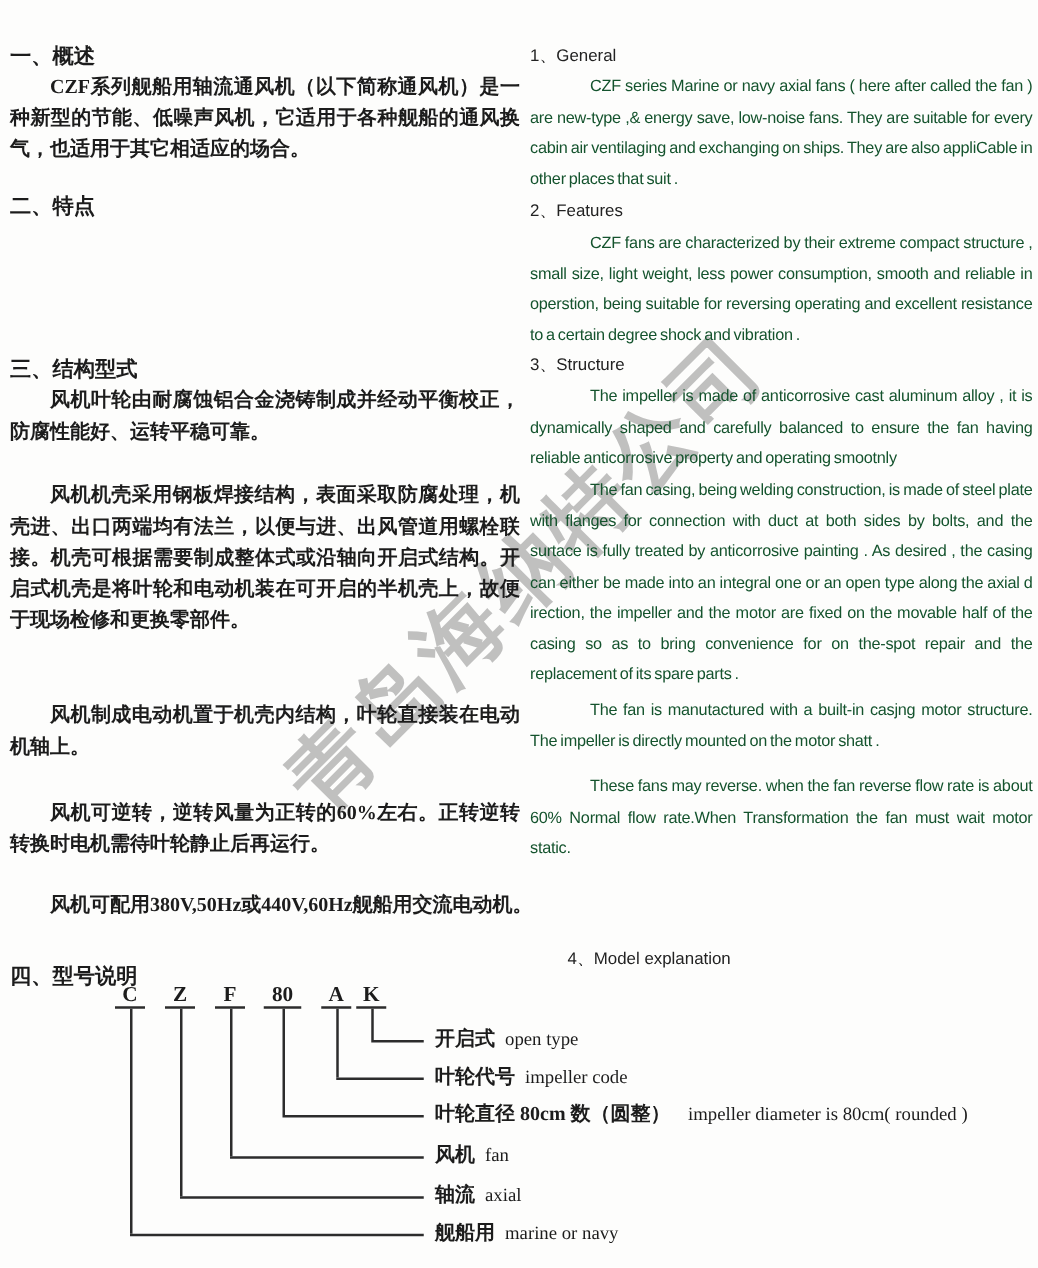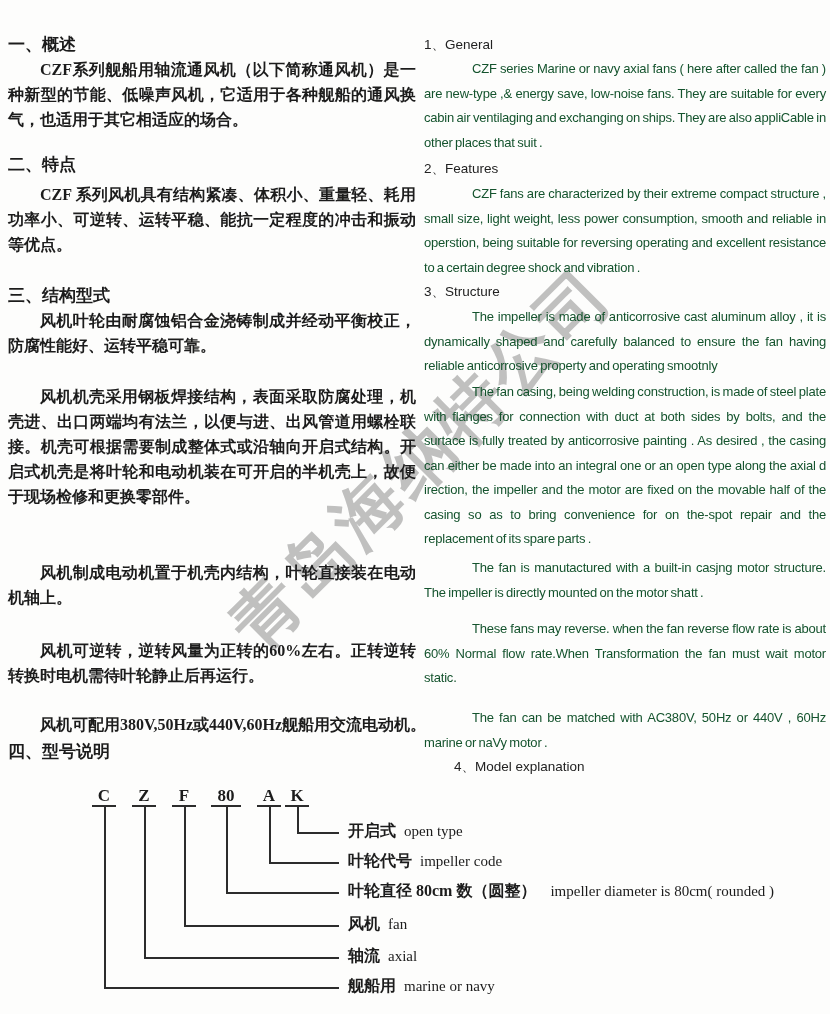--- a/index.html
+++ b/index.html
@@ -35,39 +35,37 @@
 </head>
 <body>
 
 <div class="page">
 
   <div class="watermark">青岛海纳特公司</div>
 
   <div class="blk zh-h" style="top:32px">一、概述</div>
   <div class="blk zh-p" style="top:57px">CZF系列舰船用轴流通风机（以下简称通风机）是一种新型的节能、低噪声风机，它适用于各种舰船的通风换气，也适用于其它相适应的场合。</div>
   <div class="blk zh-h" style="top:152px">二、特点</div>
-  <div class="blk zh-p" style="top:182px">CZF 系列风机具有结构紧凑、体积小、重量轻、耗用功率小、可逆转、运转平稳、能抗一定程度的冲击和振动等优点。</div>
   <div class="blk zh-h" style="top:283px">三、结构型式</div>
   <div class="blk zh-p" style="top:308px">风机叶轮由耐腐蚀铝合金浇铸制成并经动平衡校正，防腐性能好、运转平稳可靠。</div>
   <div class="blk zh-p" style="top:384px">风机机壳采用钢板焊接结构，表面采取防腐处理，机壳进、出口两端均有法兰，以便与进、出风管道用螺栓联接。机壳可根据需要制成整体式或沿轴向开启式结构。开启式机壳是将叶轮和电动机装在可开启的半机壳上，故便于现场检修和更换零部件。</div>
   <div class="blk zh-p" style="top:560px">风机制成电动机置于机壳内结构，叶轮直接装在电动机轴上。</div>
   <div class="blk zh-p" style="top:638px">风机可逆转，逆转风量为正转的60%左右。正转逆转转换时电机需待叶轮静止后再运行。</div>
   <div class="blk zh-p" style="top:712px;white-space:nowrap">风机可配用380V,50Hz或440V,60Hz舰船用交流电动机。</div>
-  <div class="blk zh-h" style="top:739px">四、型号说明</div>
+  <div class="blk zh-h" style="top:768px">四、型号说明</div>
 
   <div class="blk en-h" style="top:33px">1、General</div>
   <div class="blk en-p" style="top:57px">CZF series Marine or navy axial fans ( here after called the fan ) are new-type ,&amp; energy save, low-noise fans. They are suitable for every cabin air ventilaging and exchanging on ships. They are also appliCable in other places that suit .</div>
   <div class="blk en-h" style="top:157px">2、Features</div>
   <div class="blk en-p" style="top:182px">CZF fans are characterized by their extreme compact structure , small size, light weight, less power consumption, smooth and reliable in operstion, being suitable for reversing operating and excellent resistance to a certain degree shock and vibration .</div>
   <div class="blk en-h" style="top:280px">3、Structure</div>
   <div class="blk en-p" style="top:305px">The impeller is made of anticorrosive cast aluminum alloy , it is dynamically shaped and carefully balanced to ensure the fan having reliable anticorrosive property and operating smootnly</div>
   <div class="blk en-p" style="top:380px">The fan casing, being welding construction, is made of steel plate with flanges for connection with duct at both sides by bolts, and the surtace is fully treated by anticorrosive painting . As desired , the casing can either be made into an integral one or an open type along the axial d irection, the impeller and the motor are fixed on the movable half of the casing so as to bring convenience for on the-spot repair and the replacement of its spare parts .</div>
   <div class="blk en-p" style="top:556px">The fan is manutactured with a built-in casjng motor structure. The impeller is directly mounted on the motor shatt .</div>
   <div class="blk en-p" style="top:617px">These fans may reverse. when the fan reverse flow rate is about 60% Normal flow rate.When Transformation the fan must wait motor static.</div>
-  <div class="blk en-p" style="top:706px">The fan can be matched with AC380V, 50Hz or 440V , 60Hz marine or naVy motor .</div>
   <div class="blk en-h" style="top:755px;padding-left:30px">4、Model explanation</div>
 
   <div>
     <span class="code-letter" style="left:92px;width:24px">C</span>
     <span class="code-letter" style="left:132px;width:24px">Z</span>
     <span class="code-letter" style="left:172px;width:24px">F</span>
     <span class="code-letter" style="left:211px;width:30px">80</span>
     <span class="code-letter" style="left:257px;width:24px">A</span>
     <span class="code-letter" style="left:285px;width:24px">K</span>
 

